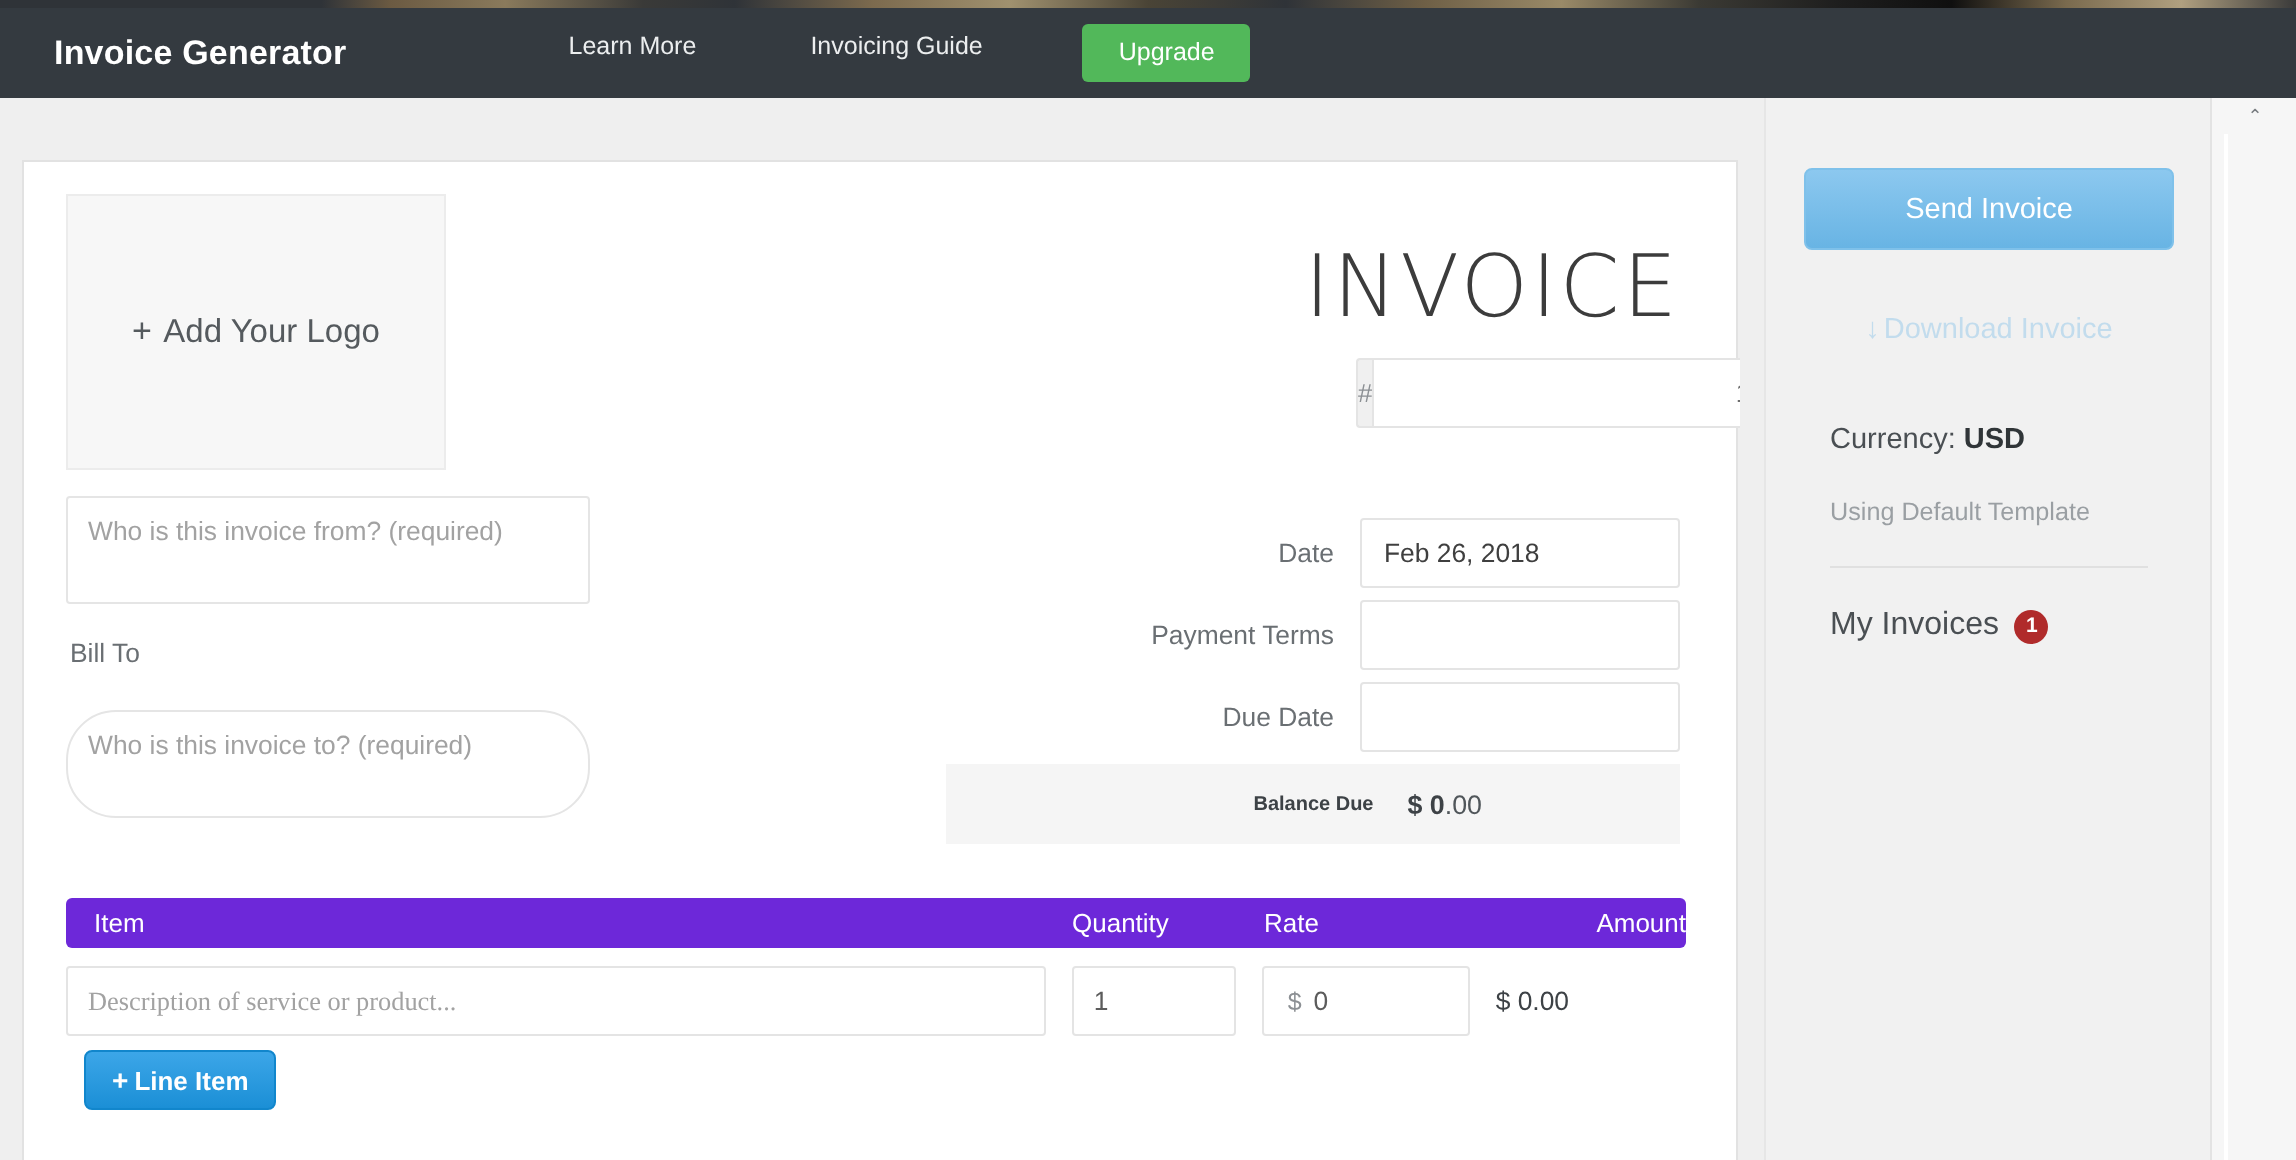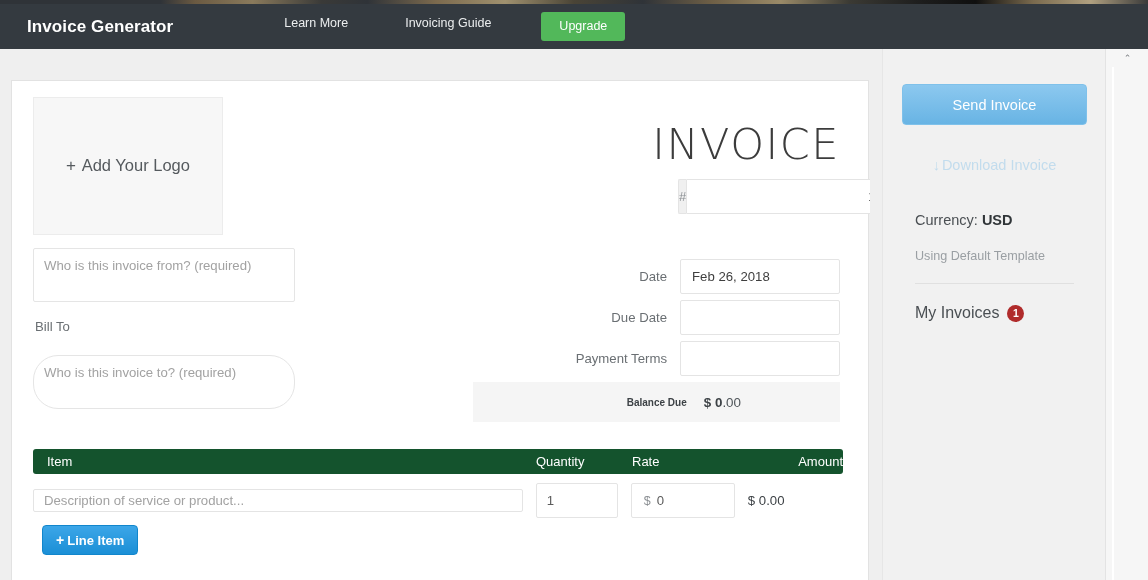--- a/index.html
+++ b/index.html
@@ -234,43 +234,43 @@
   .balance-value .minor { font-weight: normal; color: #50565a; }
 
   
   .items-table {
     position: absolute;
     left: 21px; top: 368px;
     width: 810px;
   }
   .items-head {
     height: 25px;
-    background: #14532d;
+    background: #6d28d9;
     border-radius: 3px;
     display: flex;
     align-items: center;
     color: #ffffff;
     font-size: 13px;
   }
   .col-item    { width: 503px; padding-left: 14px; }
   .col-qty     { width: 96px; }
   .col-rate    { width: 107px; }
   .col-amount  { width: 104px; text-align: right; padding-right: 0px; }
 
   .items-row {
     display: flex;
     align-items: center;
     margin-top: 9px;
   }
   .desc-input {
-    width: 494px; height: 23px;
+    width: 494px; height: 35px;
     border: 1px solid #e4e4e4;
     border-radius: 2px;
     padding: 0 10px;
-    font-family: Liberation Sans, sans-serif;
+    font-family: Liberation Serif, serif;
     font-size: 13.2px;
     color: #3f3f3f;
     outline: none;
     background: #fff;
   }
   .desc-input::placeholder { color: #a2a2a2; }
   .qty-input {
     width: 82px; height: 35px;
     margin-left: 13px;
     border: 1px solid #e4e4e4;
@@ -478,25 +478,25 @@
       <div class="hash-prefix">#</div>
       <input class="inv-number-input" type="text" value="1" style="">
     </div>
 
     <div class="meta-rows">
       <div class="meta-row">
         <span class="meta-label">Date</span>
         <input class="meta-input" type="text" value="Feb 26, 2018" style="">
       </div>
       <div class="meta-row">
-        <span class="meta-label">Due Date</span>
+        <span class="meta-label">Payment Terms</span>
         <input class="meta-input" type="text" value="" style="">
       </div>
       <div class="meta-row">
-        <span class="meta-label">Payment Terms</span>
+        <span class="meta-label">Due Date</span>
         <input class="meta-input" type="text" value="" style="">
       </div>
       <div class="balance-row">
         <span class="balance-label">Balance Due</span>
         <span class="balance-value"><span class="major">$ 0</span><span class="minor">.00</span></span>
       </div>
     </div>
 
     <div class="items-table">
       <div class="items-head">

